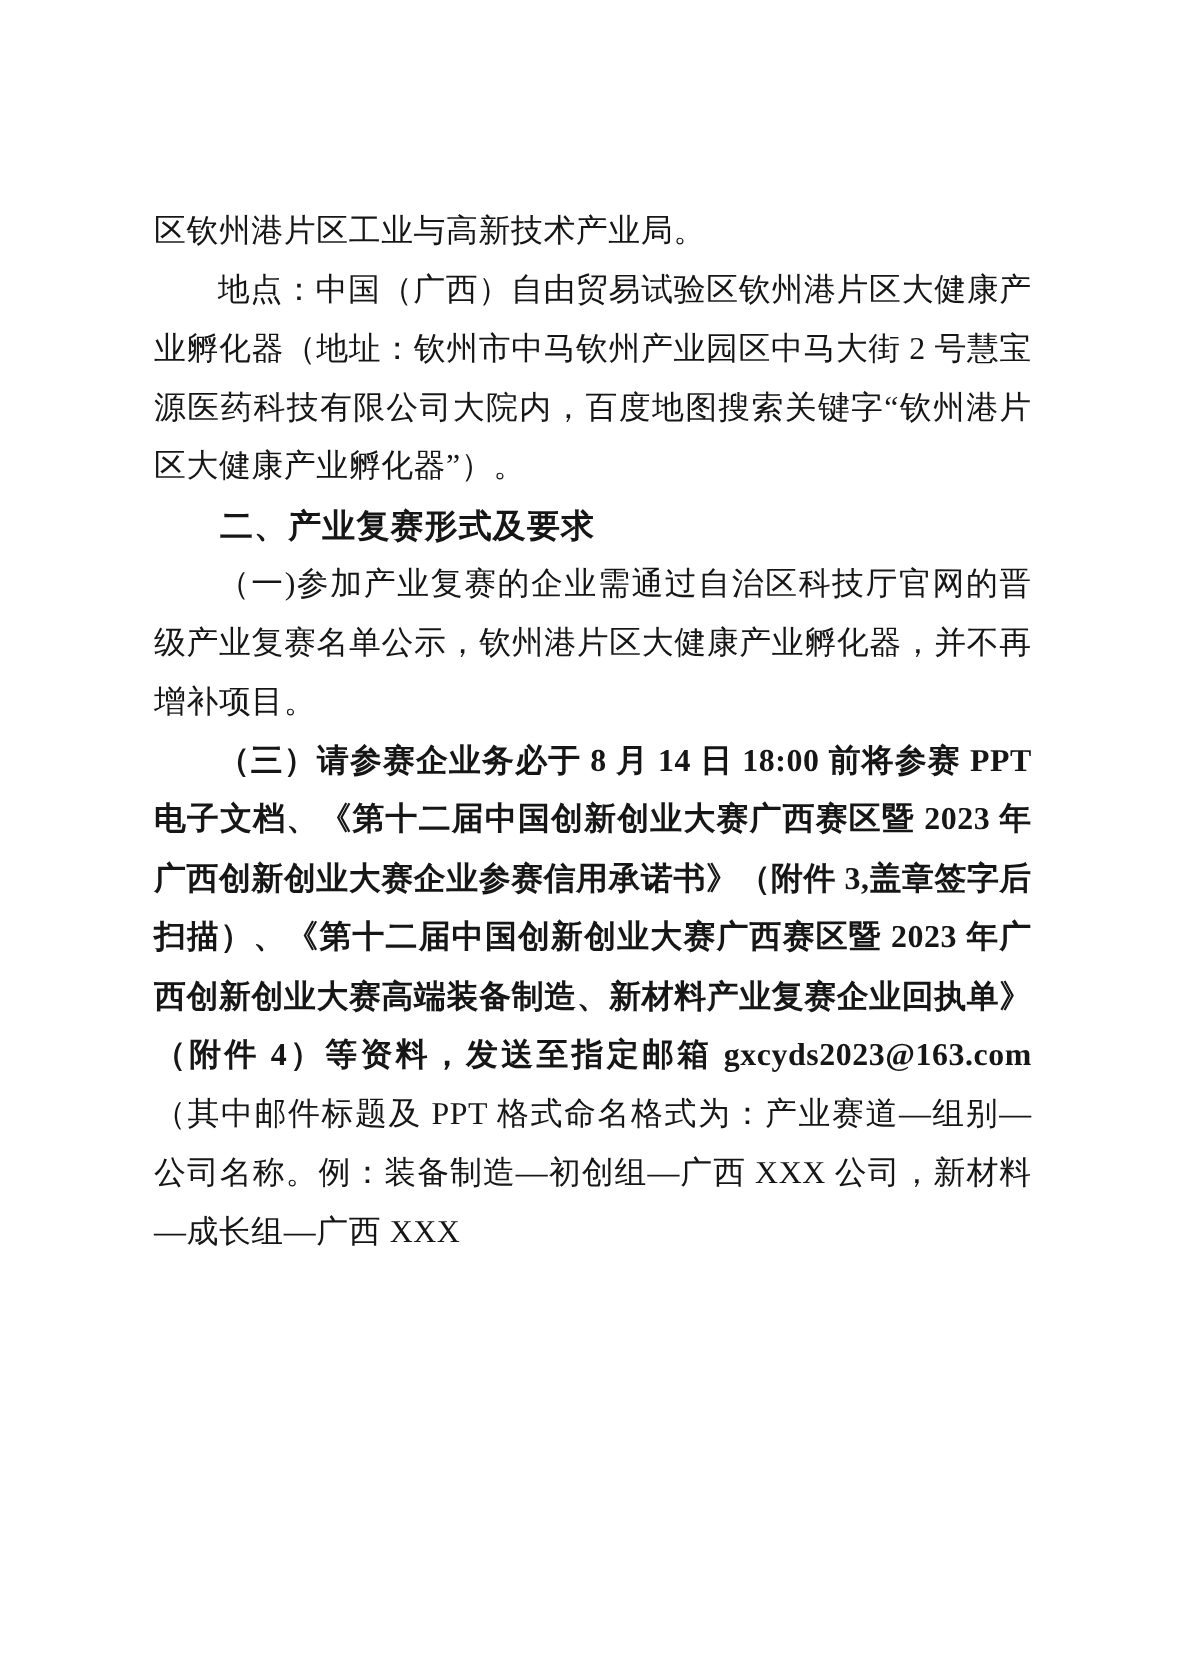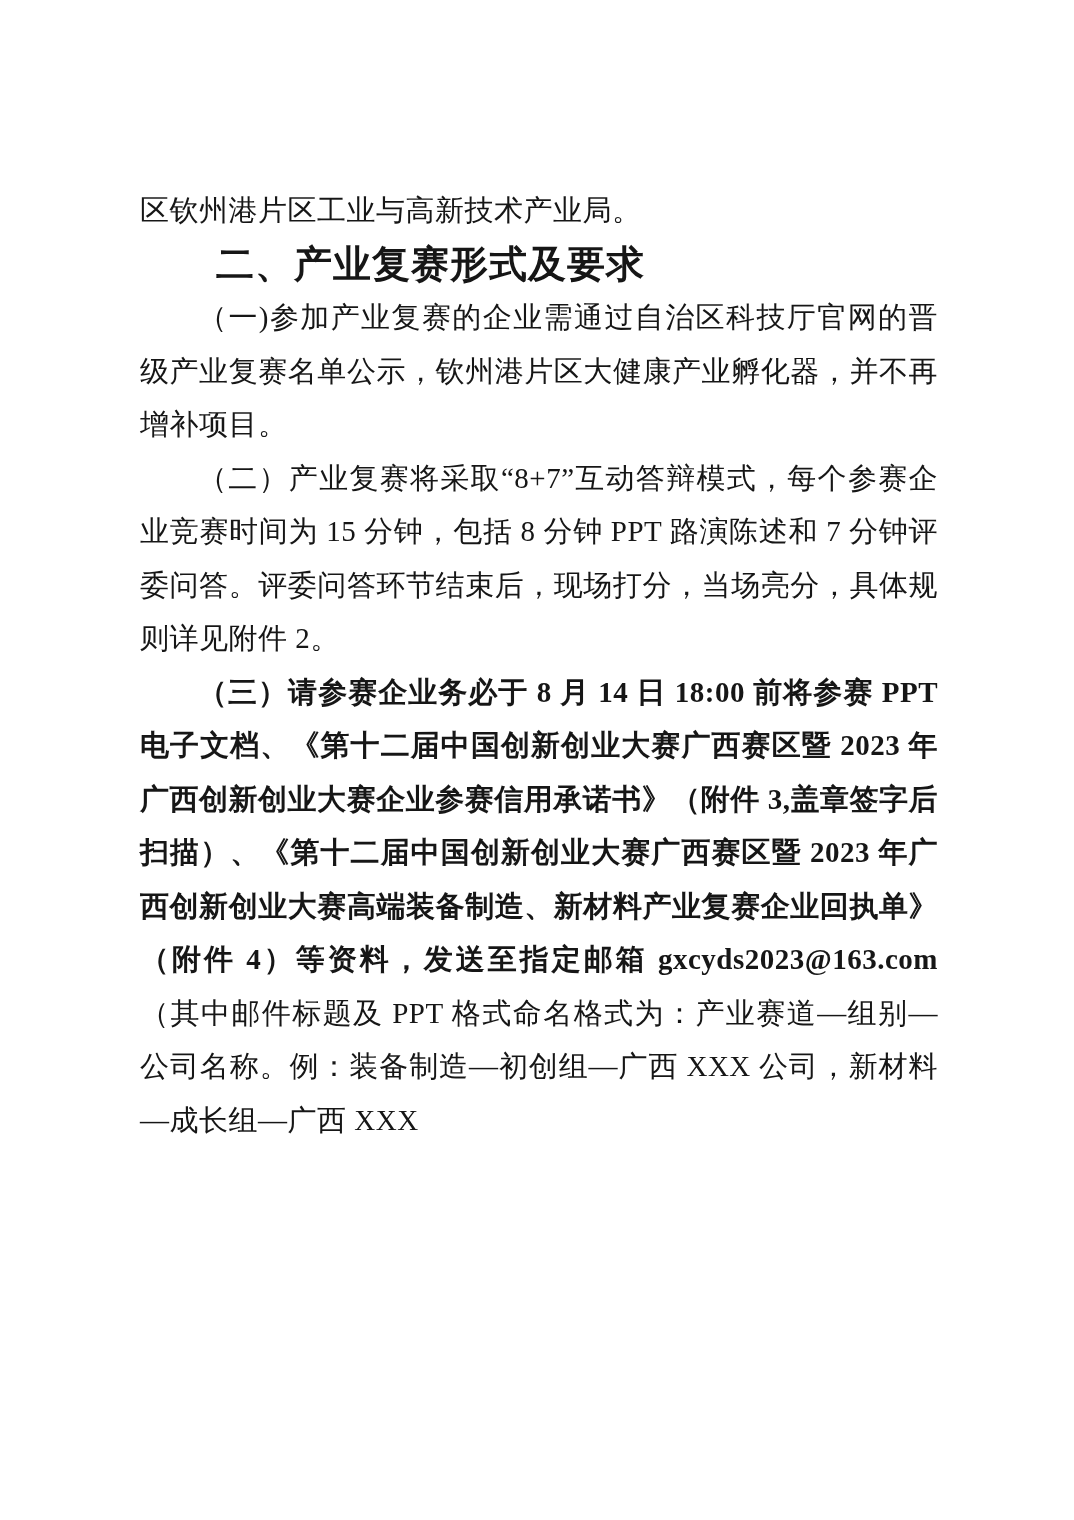--- a/index.html
+++ b/index.html
@@ -23,21 +23,21 @@
     font-size: 29px;
     line-height: 53.5px;
     text-align: justify;
     text-justify: inter-ideograph;
     letter-spacing: 0.5px;
   }
   .indent { text-indent: 2em; }
   .heading {
     font-family: Liberation Serif, serif;
     font-weight: 700;
-    font-size: 38px;
+    font-size: 30px;
     line-height: 53.5px;
     text-indent: 2em;
     letter-spacing: 1px;
   }
   .bold-run { font-weight: 700; }
   .page-number {
     position: absolute;
     left: 134px;
     top: 1390px;
     font-size: 23px;
@@ -45,19 +45,19 @@
     color: #222222;
     font-family: "Liberation Serif", "DejaVu Serif", serif;
   }
 </style>
 </head>
 <body>
 
 <div class="page">
   <div class="content">
     <p class="line">区钦州港片区工业与高新技术产业局。</p>
+    <p class="line indent">地点：中国（广西）自由贸易试验区钦州港片区大健康产业孵化器（地址：钦州市中马钦州产业园区中马大街 2 号慧宝源医药科技有限公司大院内，百度地图搜索关键字“钦州港片区大健康产业孵化器”）。</p>
     <h2 class="heading">二、产业复赛形式及要求</h2>
     <p class="line indent">（一)参加产业复赛的企业需通过自治区科技厅官网的晋级产业复赛名单公示，钦州港片区大健康产业孵化器，并不再增补项目。</p>
-    <p class="line indent">（二）产业复赛将采取“8+7”互动答辩模式，每个参赛企业竞赛时间为 15 分钟，包括 8 分钟 PPT 路演陈述和 7 分钟评委问答。评委问答环节结束后，现场打分，当场亮分，具体规则详见附件 2。</p>
     <p class="line indent"><span class="bold-run">（三）请参赛企业务必于 8 月 14 日 18:00 前将参赛 PPT 电子文档、《第十二届中国创新创业大赛广西赛区暨 2023 年广西创新创业大赛企业参赛信用承诺书》（附件 3,盖章签字后扫描）、《第十二届中国创新创业大赛广西赛区暨 2023 年广西创新创业大赛高端装备制造、新材料产业复赛企业回执单》（附件 4）等资料，发送至指定邮箱 gxcyds2023@163.com</span><span>（其中邮件标题及 PPT 格式命名格式为：产业赛道—组别—公司名称。例：装备制造—初创组—广西 XXX 公司，新材料—成长组—广西 XXX</span></p>
   </div>
   <div class="page-number">- 2 -</div>
 </div>
 
 </body></html>

